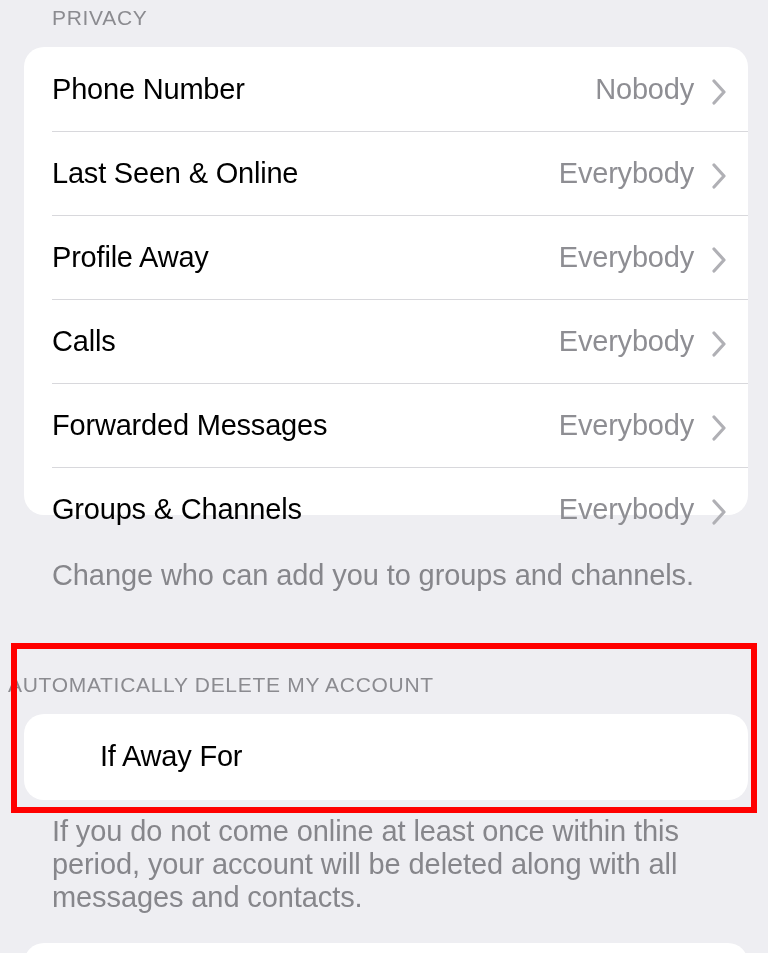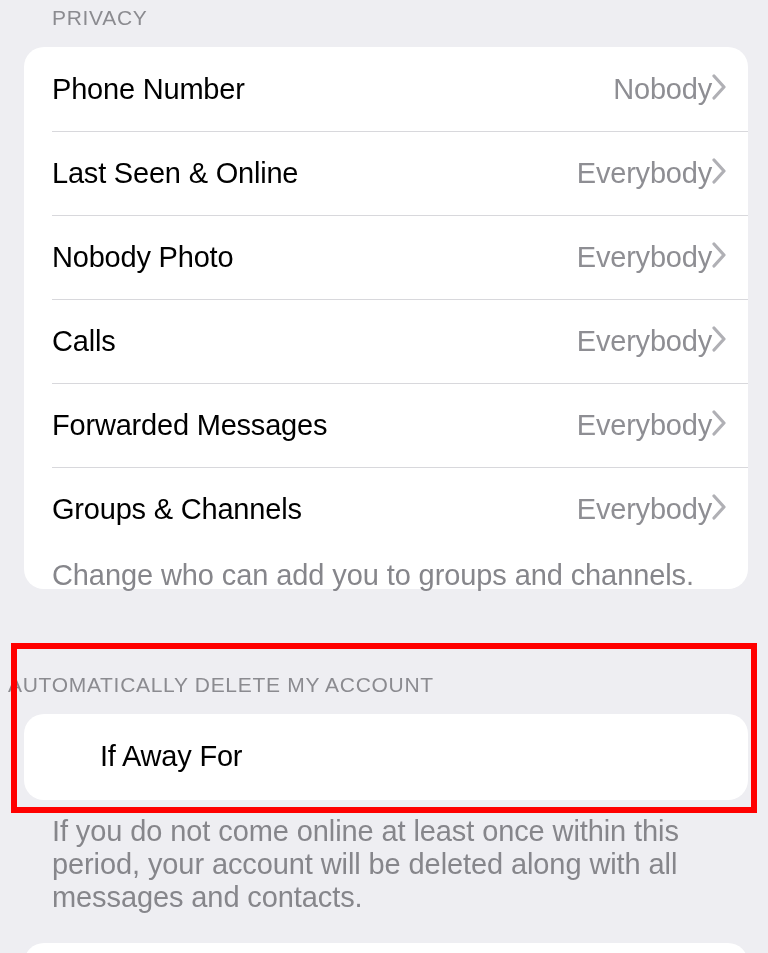--- a/index.html
+++ b/index.html
@@ -37,21 +37,21 @@
   .card {
     position: absolute;
     left: 24px;
     width: 724px;
     background: #ffffff;
     border-radius: 20px;
   }
 
   #privacy-card {
     top: 47px;
-    height: 542px;
+    height: 468px;
   }
 
   .row {
     position: relative;
     height: 84px;
     display: flex;
     align-items: center;
     padding-left: 28px;
     padding-right: 20px;
   }
@@ -70,21 +70,22 @@
     font-size: 29px;
     color: #000000;
     font-weight: 400;
     letter-spacing: -0.2px;
     white-space: nowrap;
   }
 
   .row-right {
     margin-left: auto;
     display: flex;
-    align-items: flex-start;
+    align-items: flex-end;
+    gap: 18px;
   }
 
   .row-value {
     font-size: 29px;
     color: #8e8e93;
     font-weight: 400;
     letter-spacing: -0.2px;
     white-space: nowrap;
   }
 
@@ -174,21 +175,21 @@
       <span class="row-value">Everybody</span>
       <span class="chevron">
         <svg viewBox="0 0 16 28" width="16" height="28" aria-hidden="true">
           <path d="M2 3 L12 14 L2 25" fill="none" stroke="#b0b0b5" stroke-width="3.2" stroke-linecap="round" stroke-linejoin="round"></path>
         </svg>
       </span>
     </span>
   </div>
 
   <div class="row">
-    <span class="row-label">Nobody Photo</span>
+    <span class="row-label">Profile Away</span>
     <span class="row-right">
       <span class="row-value">Everybody</span>
       <span class="chevron">
         <svg viewBox="0 0 16 28" width="16" height="28" aria-hidden="true">
           <path d="M2 3 L12 14 L2 25" fill="none" stroke="#b0b0b5" stroke-width="3.2" stroke-linecap="round" stroke-linejoin="round"></path>
         </svg>
       </span>
     </span>
   </div>
 

